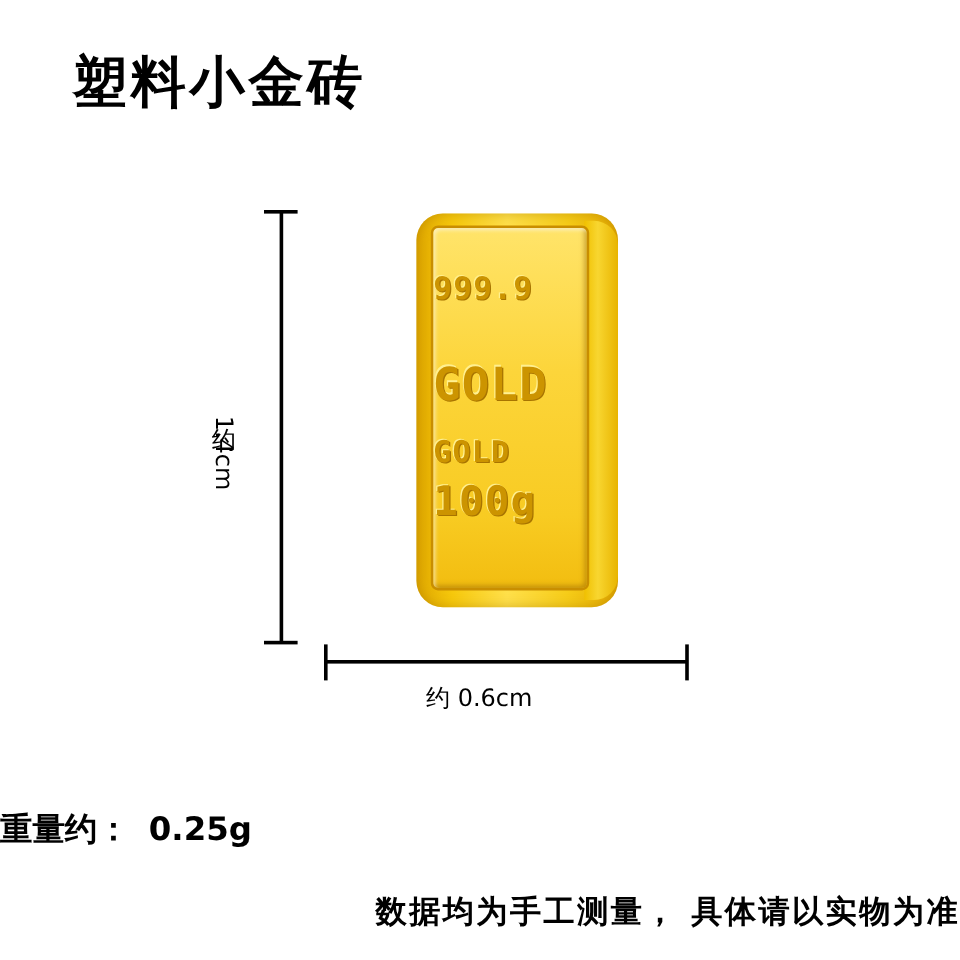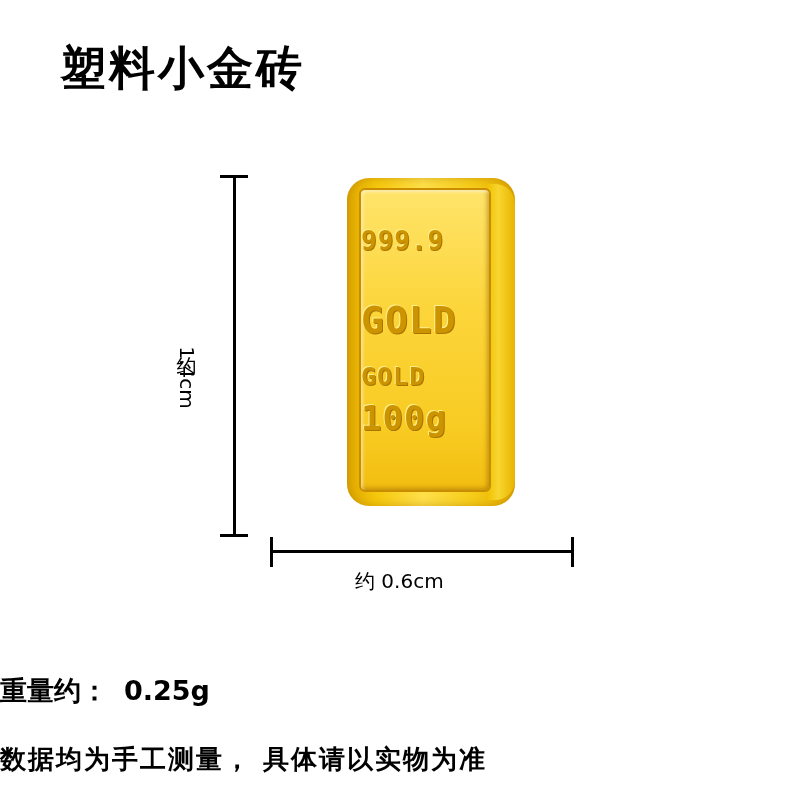--- a/index.html
+++ b/index.html
@@ -38,21 +38,21 @@
     text-shadow: 1px 1px 0 #a87400, -1px -1px 0 #fff090; letter-spacing: 1px; }
   .e1 { top: 36px; font-size: 26px; }
   .e2 { top: 74px; font-size: 29px; }
   .e3 { top: 108px; font-size: 38px; }
   .e4 { top: 172px; font-size: 25px; }
   .e5 { top: 208px; font-size: 34px; }
 
   .weight { position: absolute; left: 0; width: 800px; top: 673px; 
             font-size: 27px; font-weight: bold; }
   .weight .val { margin-left: 16px; }
-  .note { position: absolute; left: 0; width: 800px; top: 742px; text-align: left;
+  .note { position: absolute; left: 0; width: 800px; top: 742px; text-align: right;
           font-size: 26px; font-weight: bold; letter-spacing: 2px; white-space: nowrap; }
 </style>
 </head>
 <body>
 
 <div class="title">塑料小金砖</div>
 
 <div>
   <div class="vcap-top"></div>
   <div class="vline"></div>

